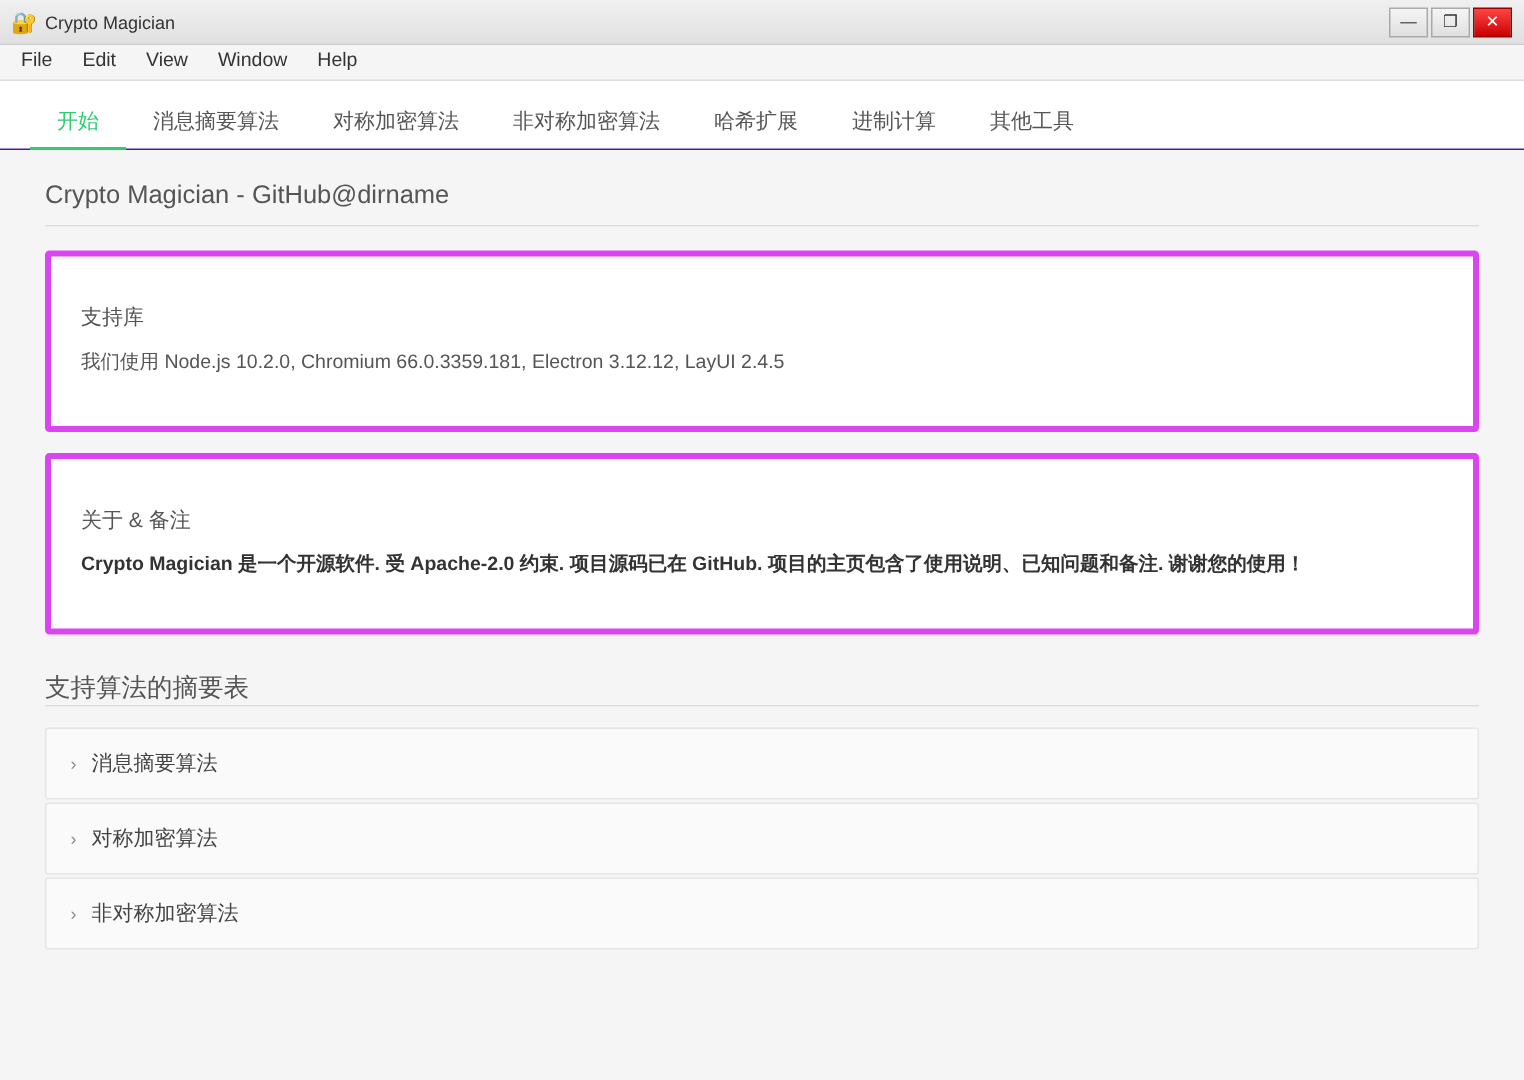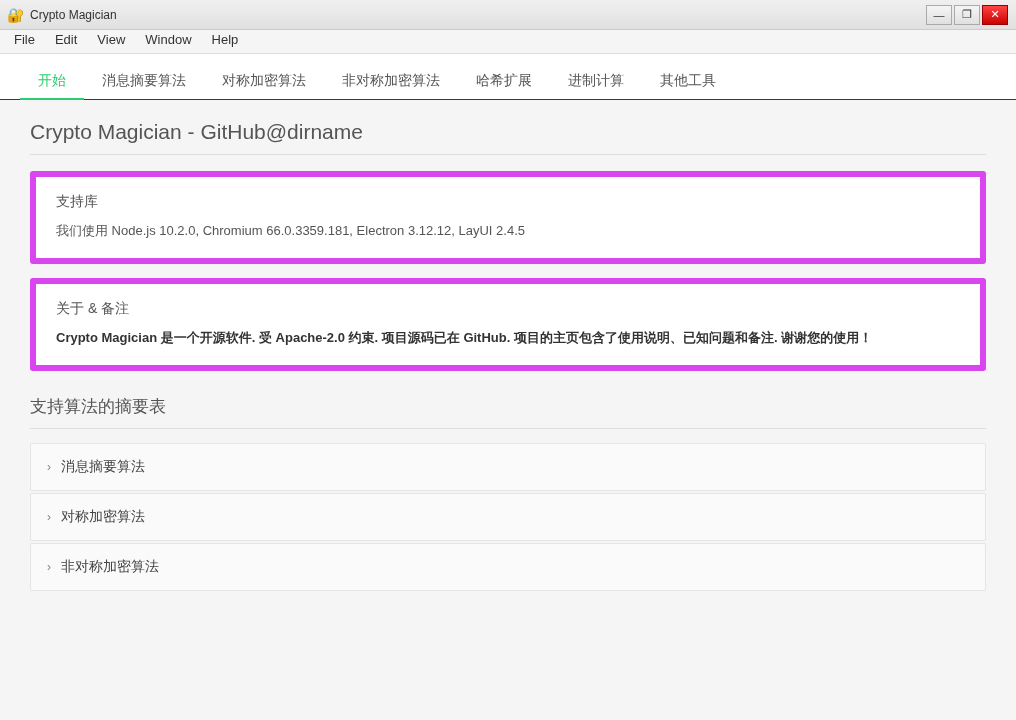--- a/index.html
+++ b/index.html
@@ -99,33 +99,33 @@
 
     
     .main-content {
       background: #f5f5f5;
       padding: 20px 30px;
       height: calc(720px - 30px - 24px - 46px);
       overflow-y: auto;
     }
 
     .section-title {
-      font-size: 21px;
+      font-size: 17px;
       color: #555;
       margin-bottom: 16px;
       font-weight: normal;
       border-bottom: 1px solid #ddd;
       padding-bottom: 10px;
     }
 
     .card {
       background: #fff;
-      border: 6px solid #d946ef;
+      border: 4px solid #d946ef;
       border-radius: 3px;
-      padding: 16px 20px;
+      padding: 32px 20px;
       margin-bottom: 14px;
     }
     .card-header {
       font-size: 14px;
       color: #555;
       margin-bottom: 10px;
     }
     .card-body {
       font-size: 13px;
       color: #555;
@@ -138,21 +138,20 @@
 
     .summary-section {
       margin-top: 24px;
     }
     .summary-title {
       font-size: 17px;
       color: #555;
       margin-bottom: 14px;
       font-weight: normal;
       border-bottom: 1px solid #ddd;
-      padding-bottom: 10px;
     }
 
     .accordion-item {
       background: #fafafa;
       border: 1px solid #e5e5e5;
       border-radius: 2px;
       margin-bottom: 2px;
       padding: 14px 16px;
       display: flex;
       align-items: center;

